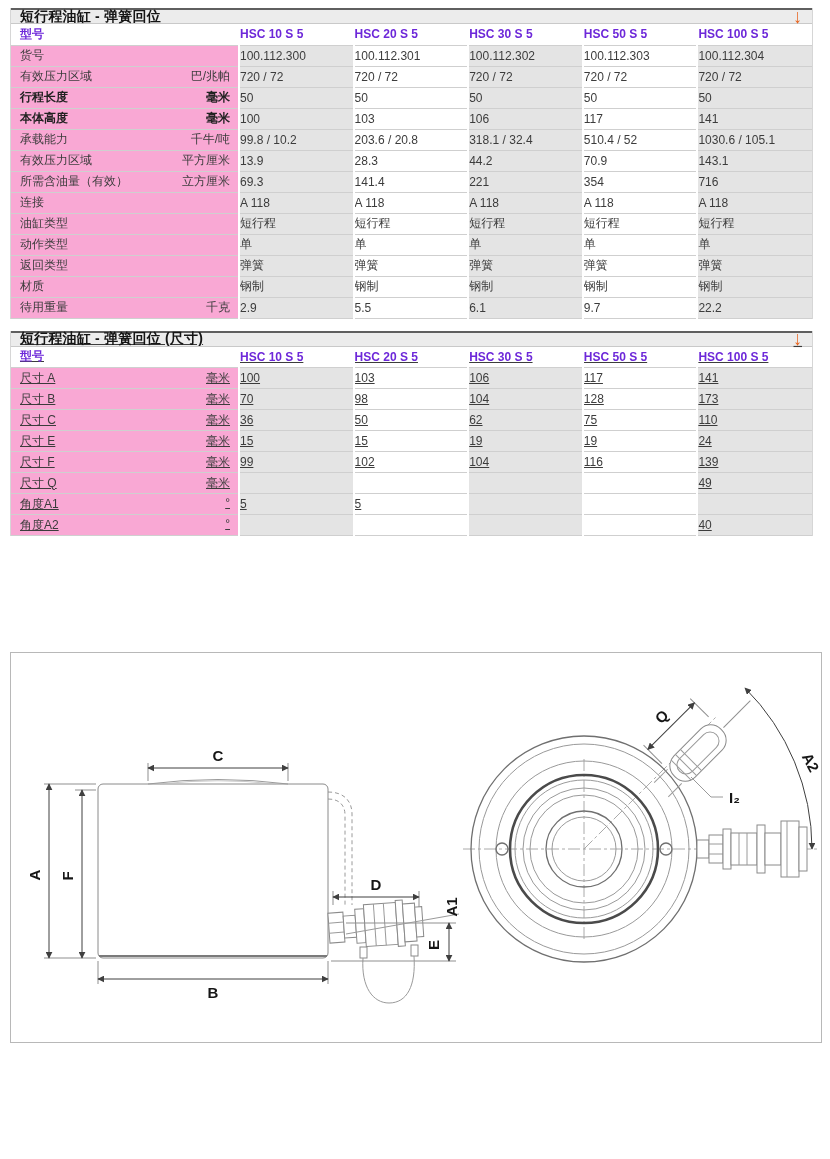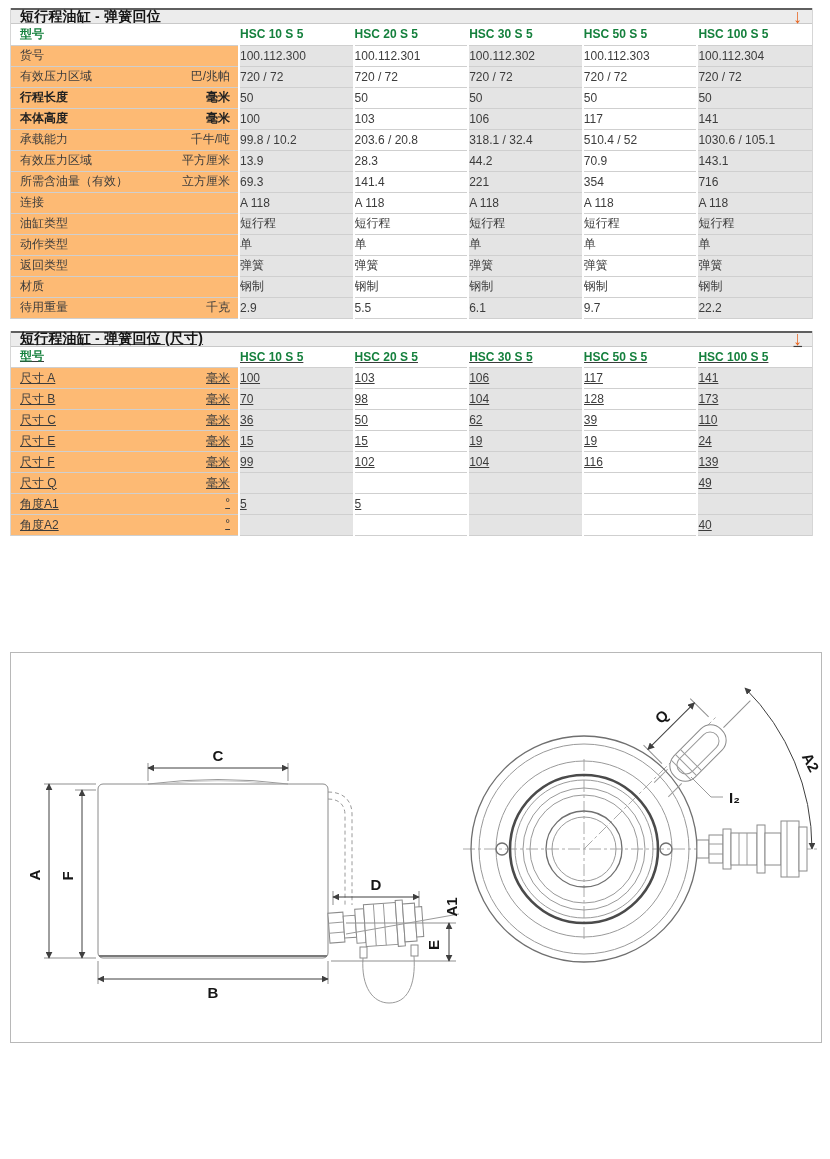--- a/index.html
+++ b/index.html
@@ -19,25 +19,25 @@
   }
   .titlebar .t { font-weight:bold; font-size:14px; color:#151515; letter-spacing:.2px; }
   .dl { color:var(--accent); font-weight:bold; font-size:17px; line-height:18px; cursor:pointer;
         transform:scaleY(1.15); }
   table.spec { width:100%; border-collapse:collapse; table-layout:fixed; font-size:12px; }
   table.spec col.c-label { width:228px; }
   table.spec td { height:21px; padding:0; border-top:1px solid #cfcfcf; vertical-align:middle;
                   overflow:hidden; white-space:nowrap; }
   table.spec tr:first-child td { border-top:none; }
   table.spec { border-bottom:1px solid #cfcfcf; }
-  td.lbl { border-right:1px solid #cfcfcf; background:#fdba74; }
+  td.lbl { border-right:1px solid #cfcfcf; background:#f9a8d4; }
   .lblwrap { display:flex; justify-content:space-between; padding:0 8px 0 9px; }
   td.val { padding-left:8px; border-left:2px solid #fff; background:#fff; }
   td.val.g { background:#e4e4e4; }
-  td.hcell { font-weight:bold; color:#15803d; background:#fff !important; }
+  td.hcell { font-weight:bold; color:#6d28d9; background:#fff !important; }
   td.lbl.hcell { padding-left:9px; }
   tr.boldrow .rl, tr.boldrow .ru { font-weight:bold; color:#222; }
 
   
   .panel { margin-top:116px; width:812px; height:391px; border:1px solid #b8b8b8; background:#fff; }
   svg text { font-family:"Liberation Sans","DejaVu Sans",sans-serif; font-weight:bold; font-size:15px; fill:#161616; }
   .out  { fill:none; stroke:#6f6f6f; stroke-width:1.3; }
   .thin { fill:none; stroke:#9a9a9a; stroke-width:1; }
   .fw   { fill:#fff; stroke:#8a8a8a; stroke-width:1; }
   .ext  { stroke:#8f8f8f; stroke-width:1; fill:none; }
@@ -298,21 +298,21 @@
           <tr>
             <td class="lbl">
               <div class="lblwrap">
                 <span class="rl">尺寸 C</span>
                 <span class="ru">毫米</span>
               </div>
             </td>
             <td class="val g">36</td>
             <td class="val">50</td>
             <td class="val g">62</td>
-            <td class="val">39</td>
+            <td class="val">75</td>
             <td class="val g">110</td>
           </tr>
           <tr>
             <td class="lbl">
               <div class="lblwrap">
                 <span class="rl">尺寸 E</span>
                 <span class="ru">毫米</span>
               </div>
             </td>
             <td class="val g">15</td>

